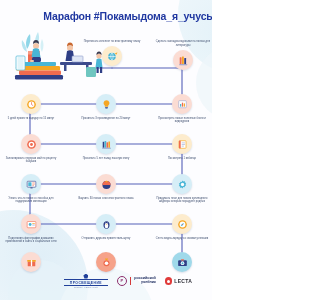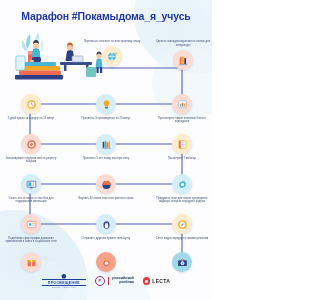--- a/index.html
+++ b/index.html
@@ -6,20 +6,21 @@
   html,body{margin:0;padding:0;}
   body{
     width:212px;height:300px;overflow:hidden;position:relative;
     background:#ffffff;
     font-family:"Liberation Sans","DejaVu Sans",sans-serif;
     -webkit-font-smoothing:antialiased;
   }
   #poster{
     position:absolute;inset:0;width:212px;height:300px;overflow:hidden;
     background:#fdfdff;
+    padding-left:44px;
   }
 
   
   .blob{position:absolute;border-radius:50%;pointer-events:none;}
   .blob-tr{
     width:120px;height:120px;right:-42px;top:-46px;
     background:radial-gradient(circle at 35% 65%, #e3f1f8 0%, #eef7fb 60%, #f7fbfd 100%);
     opacity:.95;
   }
   .blob-tr2{

